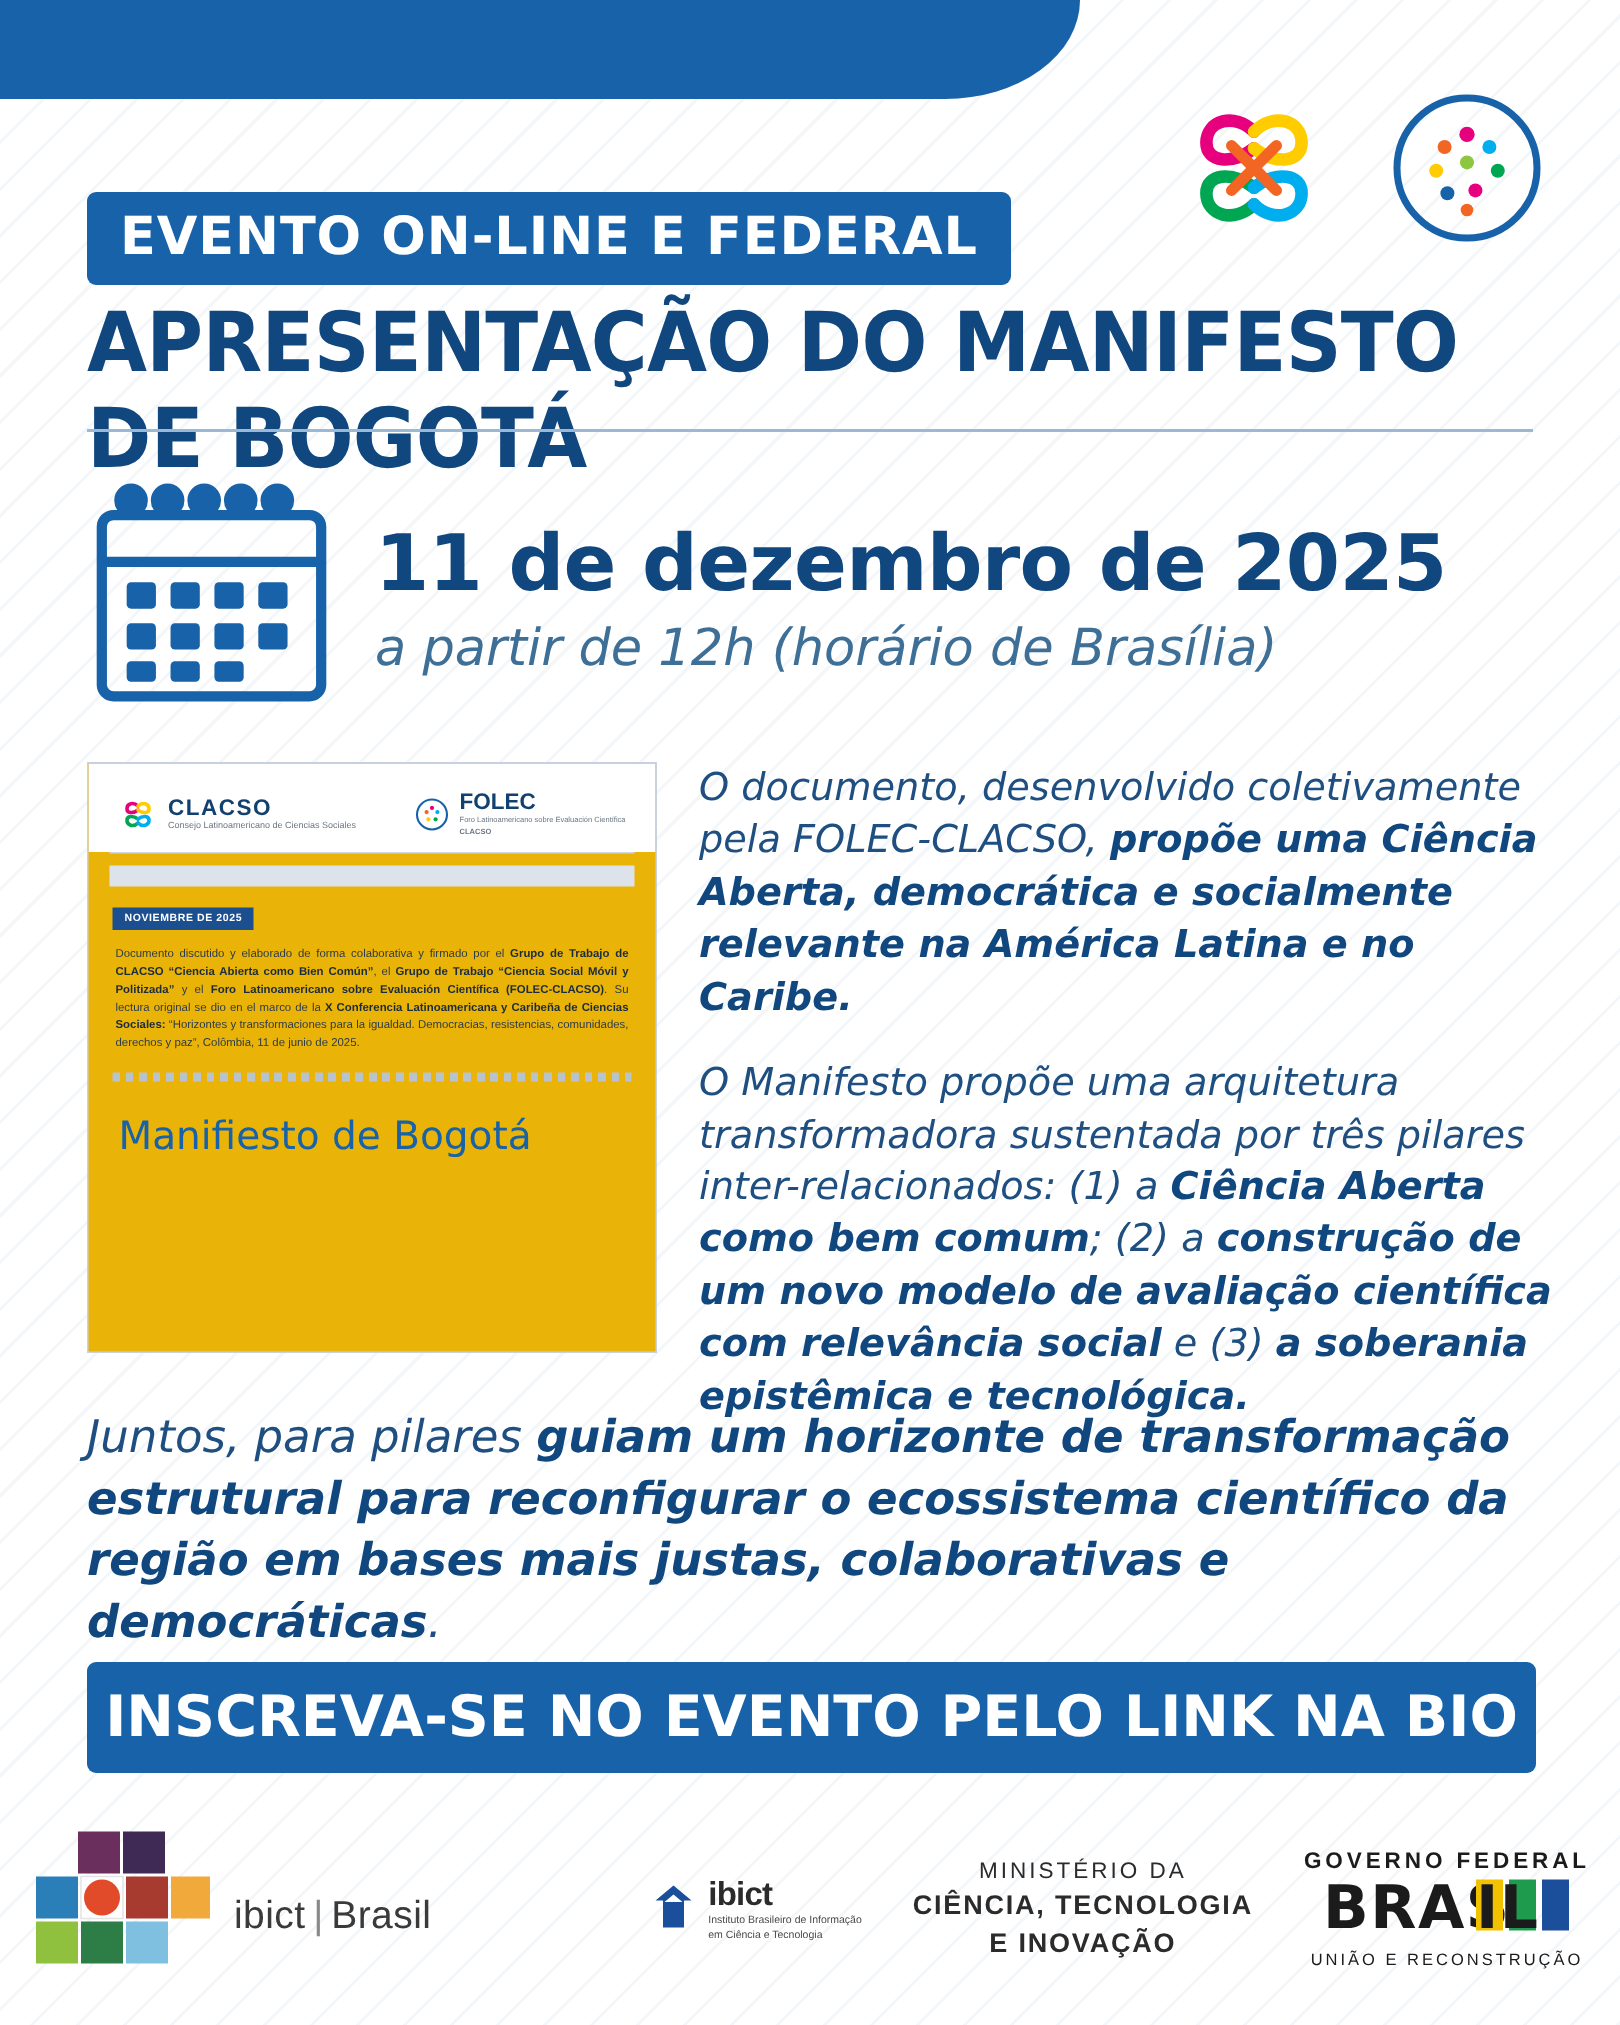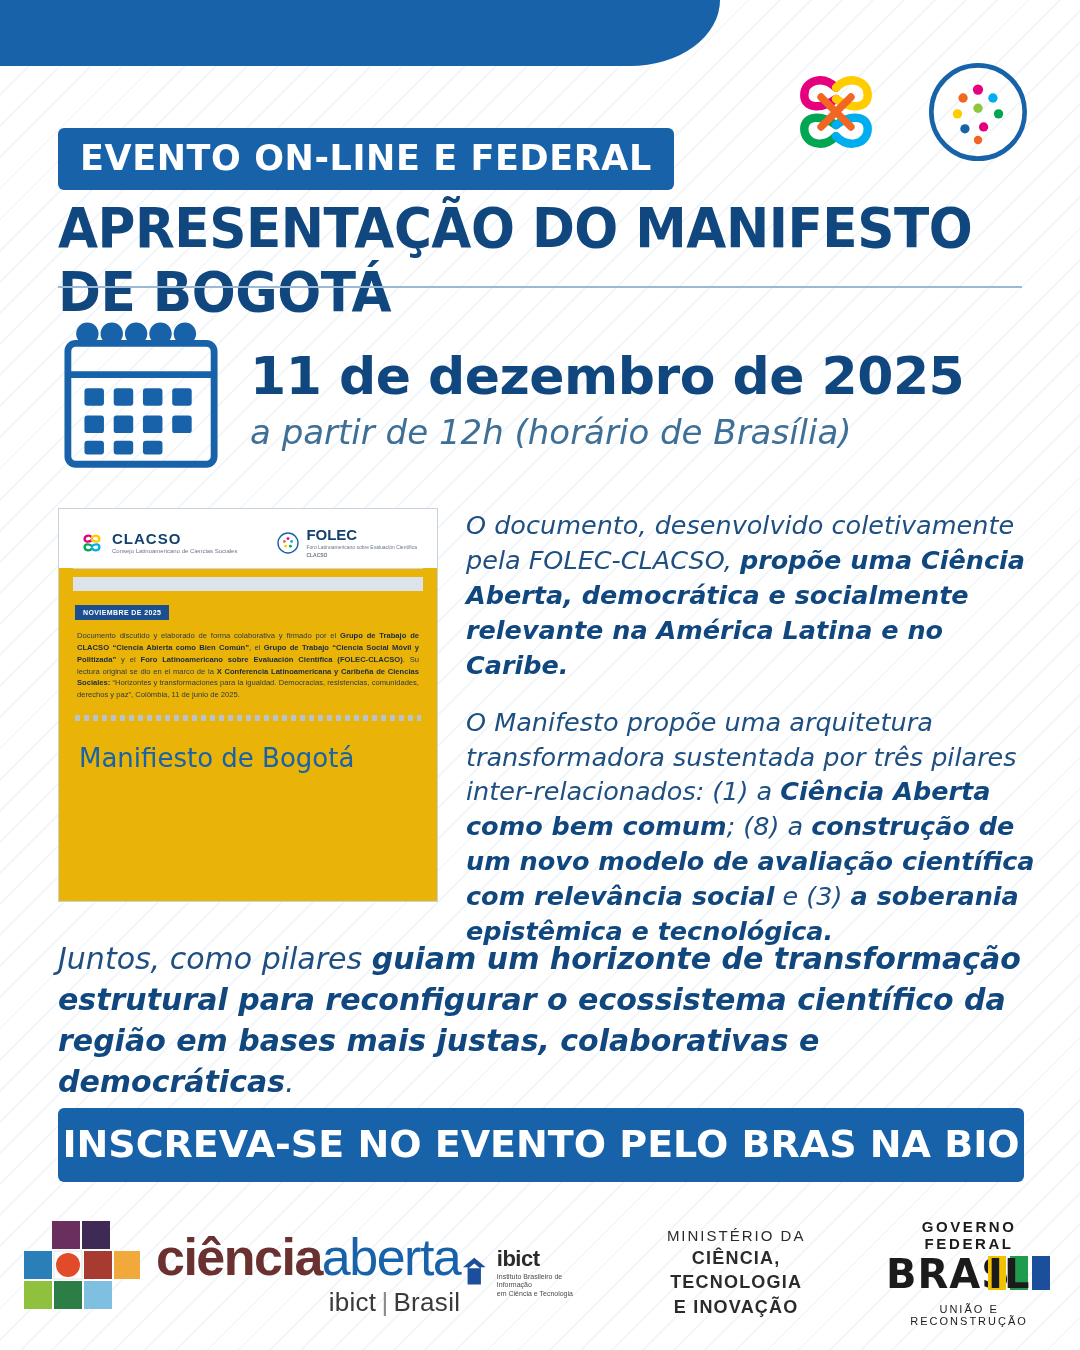--- a/index.html
+++ b/index.html
@@ -399,50 +399,47 @@
   <div class="doc-dash"></div>
 
   <div class="doc-title">Manifiesto de Bogotá</div>
 </div>
 
 <div class="body-copy">
   <p>
     <span>O documento, desenvolvido coletivamente pela FOLEC-CLACSO, </span><b>propõe uma Ciência Aberta, democrática e socialmente relevante na América Latina e no Caribe.</b>
   </p>
   <p>
-    <span>O Manifesto propõe uma arquitetura transformadora sustentada por três pilares inter-relacionados: (1) a </span><b>Ciência Aberta como bem comum</b><span>; (8) a </span><b>construção de um novo modelo de avaliação científica com relevância social</b><span> e (3) </span><b>a soberania epistêmica e tecnológica.</b>
+    <span>O Manifesto propõe uma arquitetura transformadora sustentada por três pilares inter-relacionados: (1) a </span><b>Ciência Aberta como bem comum</b><span>; (2) a </span><b>construção de um novo modelo de avaliação científica com relevância social</b><span> e (3) </span><b>a soberania epistêmica e tecnológica.</b>
   </p>
 </div>
 
 <div class="bottom-copy">
-  <span>Juntos, como pilares </span><b>guiam um horizonte de transformação estrutural para reconfigurar o ecossistema científico da região em bases mais justas, colaborativas e democráticas</b><span>.</span>
-</div>
-
-<div class="cta">INSCREVA-SE NO EVENTO PELO BRAS NA BIO</div>
+  <span>Juntos, para pilares </span><b>guiam um horizonte de transformação estrutural para reconfigurar o ecossistema científico da região em bases mais justas, colaborativas e democráticas</b><span>.</span>
+</div>
+
+<div class="cta">INSCREVA-SE NO EVENTO PELO LINK NA BIO</div>
 
 <div class="footer">
   <div class="ca-logo">
     <svg width="120" height="108" viewBox="0 0 120 108">
       <g>
         <rect x="30" y="2" width="28" height="28" fill="#6b2f5e"></rect>
         <rect x="60" y="2" width="28" height="28" fill="#3f2a56"></rect>
         <rect x="2" y="32" width="28" height="28" fill="#2b7fb8"></rect>
         <rect x="32" y="32" width="28" height="28" fill="#ffffff" stroke="#e3e3e3"></rect>
         <circle cx="46" cy="46" r="12" fill="#e24b2a"></circle>
         <rect x="62" y="32" width="28" height="28" fill="#a83b2f"></rect>
         <rect x="92" y="32" width="26" height="28" fill="#f2a93b"></rect>
         <rect x="2" y="62" width="28" height="28" fill="#8fc13f"></rect>
         <rect x="32" y="62" width="28" height="28" fill="#2d7d46"></rect>
         <rect x="62" y="62" width="28" height="28" fill="#7fbfe0"></rect>
       </g>
     </svg>
     <div class="ca-text">
-      <div class="ca-word">
-        <span class="c1">ciência</span><span class="c2">aberta</span>
-      </div>
       <div class="ca-sub">
         <span>ibict</span><span class="sep">|</span><span>Brasil</span>
       </div>
     </div>
   </div>
 
   <div class="footer-spacer"></div>
 
   <div class="ibict">
     <svg width="30" height="36" viewBox="0 0 30 36">

